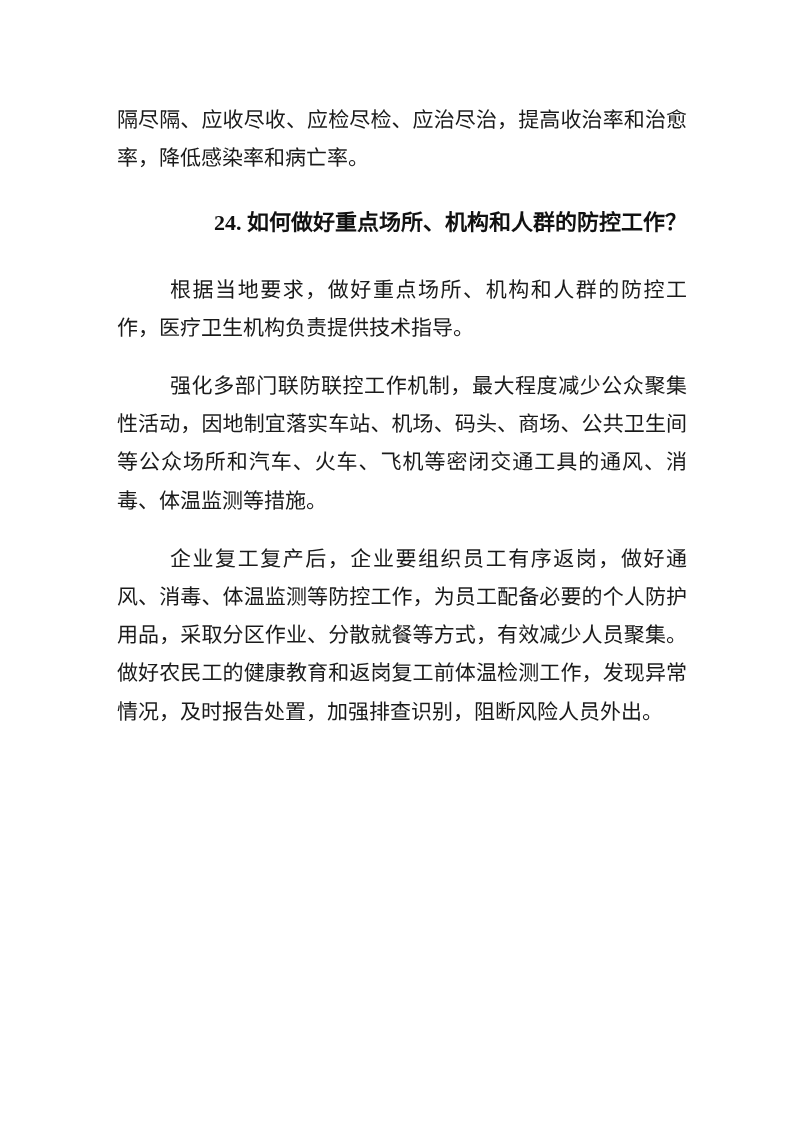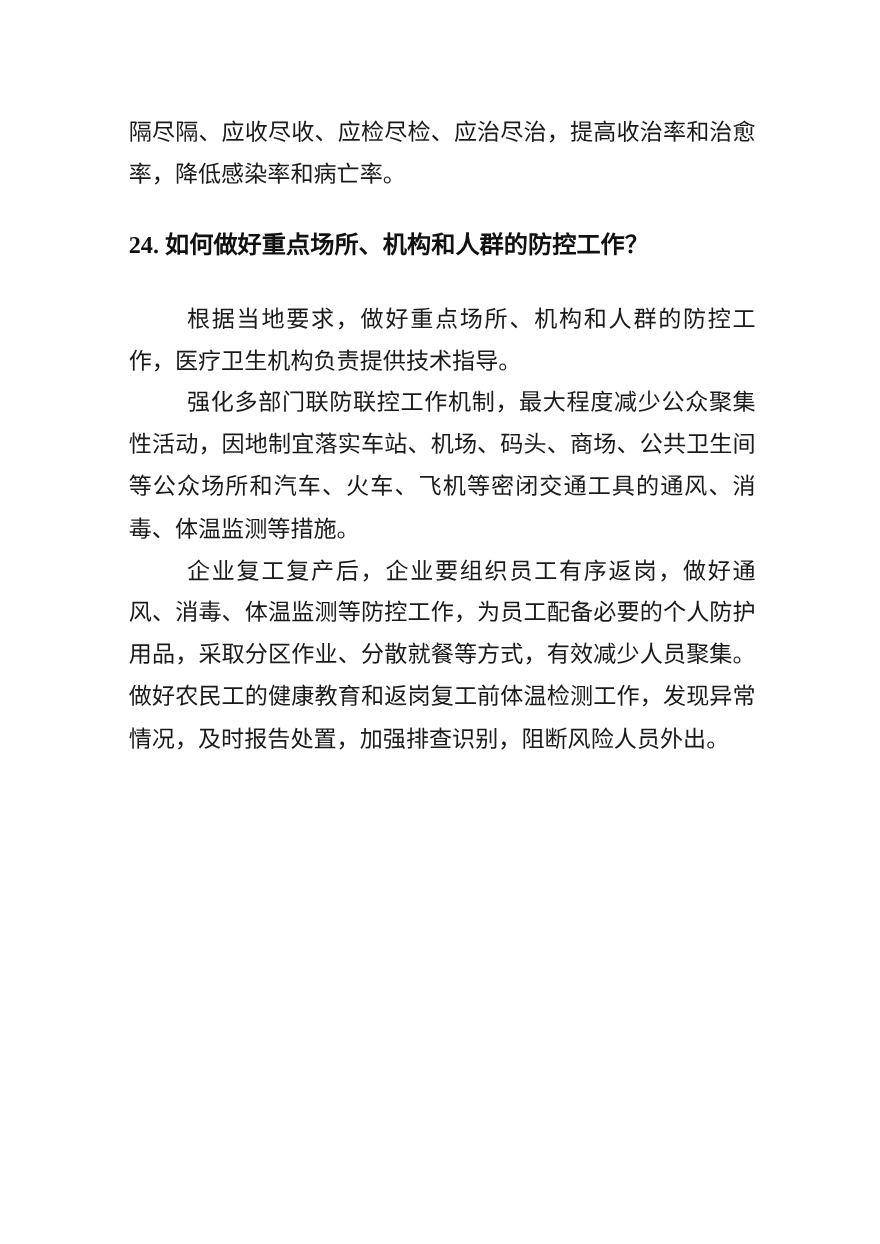--- a/index.html
+++ b/index.html
@@ -26,27 +26,28 @@
     line-height: 38.2px;
     text-align: justify;
     text-justify: inter-ideograph;
   }
   .content p {
     margin: 0;
     padding: 0;
   }
   .content p.indent {
     text-indent: 53px;
+    margin-top: 20px;
   }
   .heading {
     font-size: 22px;
     font-weight: bold;
     line-height: 38.2px;
     margin: 27px 0 28px 0;
-    text-align: left;
+    text-align: right;
     color: #111111;
   }
   .page-number {
     position: absolute;
     top: 1030px;
     left: 0;
     width: 100%;
     text-align: center;
     font-size: 13px;
     color: #4c1d95;

